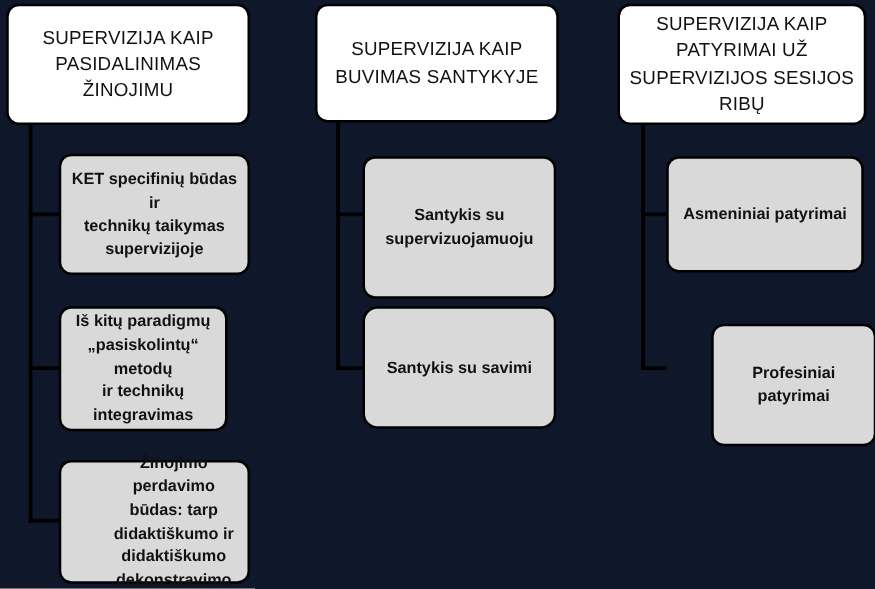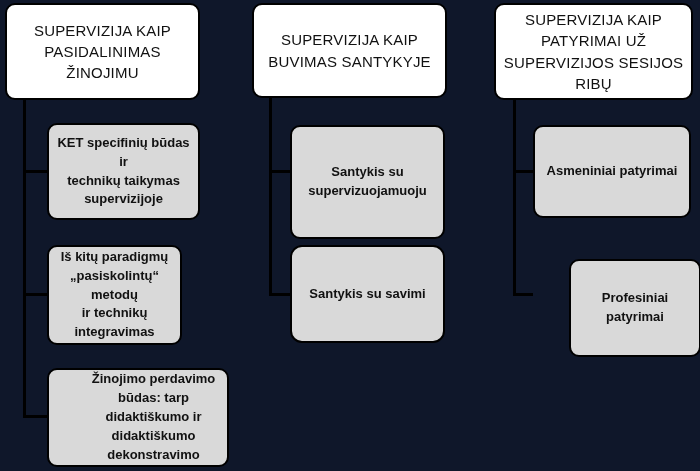--- a/index.html
+++ b/index.html
@@ -67,21 +67,21 @@
   <div class="vline" style="left:23px; top:100px; height:318px;"></div>
   <div class="stub" style="left:23px; top:170px; width:24px;"></div>
   <div class="stub" style="left:23px; top:293px; width:24px;"></div>
   <div class="stub" style="left:23px; top:415px; width:24px;"></div>
   <div class="box item" style="left:47px; top:123px; width:153px; height:97px;">KET specifinių būdas ir
 technikų taikymas
 supervizijoje</div>
   <div class="box item" style="left:47px; top:245px; width:135px; height:100px;">Iš kitų paradigmų
 „pasiskolintų“ metodų
 ir technikų integravimas</div>
-  <div class="box item" style="left:47px; top:368px; width:182px; height:99px;padding-left:34px;">Žinojimo perdavimo
+  <div class="box item" style="left:47px; top:368px; width:153px; height:99px;padding-left:34px;">Žinojimo perdavimo
 būdas: tarp
 didaktiškumo ir
 didaktiškumo
 dekonstravimo</div>
 
   <div class="box header" style="left:252px; top:3px; width:195px; height:95px;">SUPERVIZIJA KAIP
 BUVIMAS SANTYKYJE</div>
   <div class="vline" style="left:269px; top:98px; height:198px;"></div>
   <div class="stub" style="left:269px; top:170px; width:21px;"></div>
   <div class="stub" style="left:269px; top:293px; width:21px;"></div>

